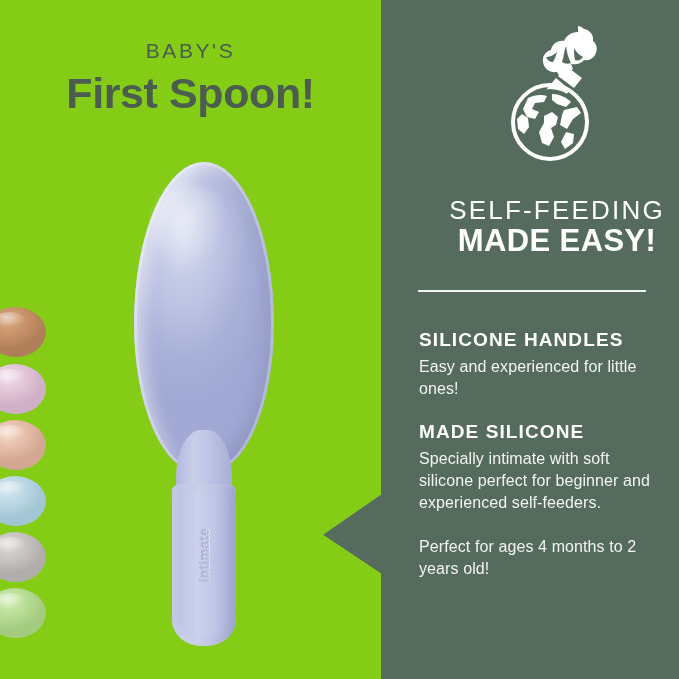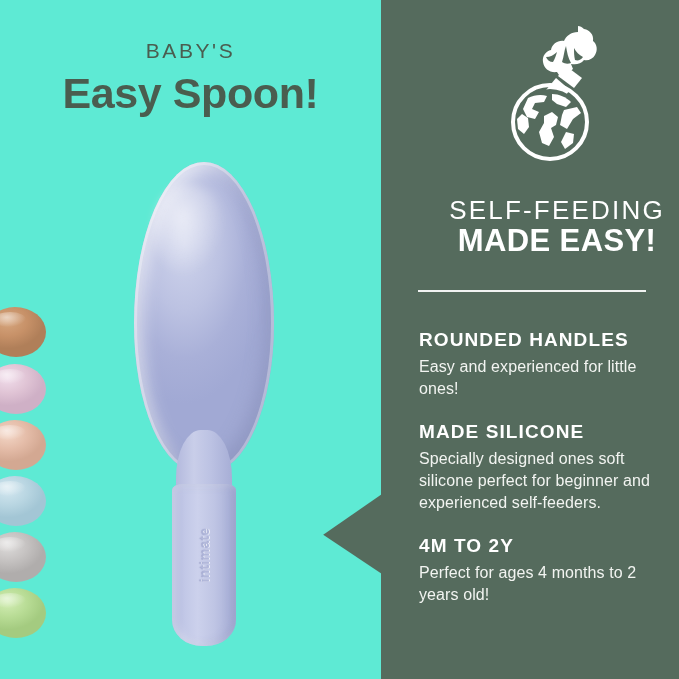--- a/index.html
+++ b/index.html
@@ -12,21 +12,21 @@
   #stage {
     position:relative;
     width:679px; height:679px;
     background:#ffffff;
   }
 
   
   #left-panel {
     position:absolute; left:0; top:0;
     width:381px; height:679px;
-    background:#5eead4;
+    background:#84cc16;
   }
   #headline-block {
     position:absolute; left:0; top:40px;
     width:381px; text-align:center;
   }
   #eyebrow {
     font-size:21px; letter-spacing:2.6px; font-weight:400;
     color:#4a5d4f; line-height:1;
   }
   #headline {
@@ -165,21 +165,21 @@
 </style>
 </head>
 <body>
 
 <div id="stage">
 
   <div id="left-panel">
 
     <div id="headline-block">
       <div id="eyebrow">BABY'S</div>
-      <div id="headline">Easy Spoon!</div>
+      <div id="headline">First Spoon!</div>
     </div>
 
     <div id="swatch-strip">
       <div class="swatch-spoon" style="top:0px;">
         <div class="swatch-handle" style="background:linear-gradient(180deg,#d8a67f,#bb8058);"></div>
         <div class="swatch-bowl" style="background:radial-gradient(ellipse 60% 55% at 36% 28%, #d6a67e 0%, #c79168 55%, #b07f59 100%);"></div>
       </div>
       <div class="swatch-spoon" style="top:57px;">
         <div class="swatch-handle" style="background:linear-gradient(180deg,#ecd7e5,#dcbdd1);"></div>
         <div class="swatch-bowl" style="background:radial-gradient(ellipse 60% 55% at 36% 28%, #f0dcea 0%, #e0c4d5 55%, #cfb0c6 100%);"></div>
@@ -243,26 +243,25 @@
 
   <div id="logo-title">
     <div id="logo-line1">SELF-FEEDING</div>
     <div id="logo-line2">MADE EASY!</div>
   </div>
 
   <div id="divider"></div>
 
   <div id="features">
     <div class="feature">
-      <div class="feature-title">ROUNDED HANDLES</div>
+      <div class="feature-title">SILICONE HANDLES</div>
       <div class="feature-body">Easy and experienced for little ones!</div>
     </div>
     <div class="feature">
       <div class="feature-title">MADE SILICONE</div>
-      <div class="feature-body">Specially designed ones soft silicone perfect for beginner and experienced self-feeders.</div>
+      <div class="feature-body">Specially intimate with soft silicone perfect for beginner and experienced self-feeders.</div>
     </div>
     <div class="feature">
-      <div class="feature-title">4M TO 2Y</div>
       <div class="feature-body">Perfect for ages 4 months to 2 years old!</div>
     </div>
   </div>
 
 </div>
 
 </body></html>

